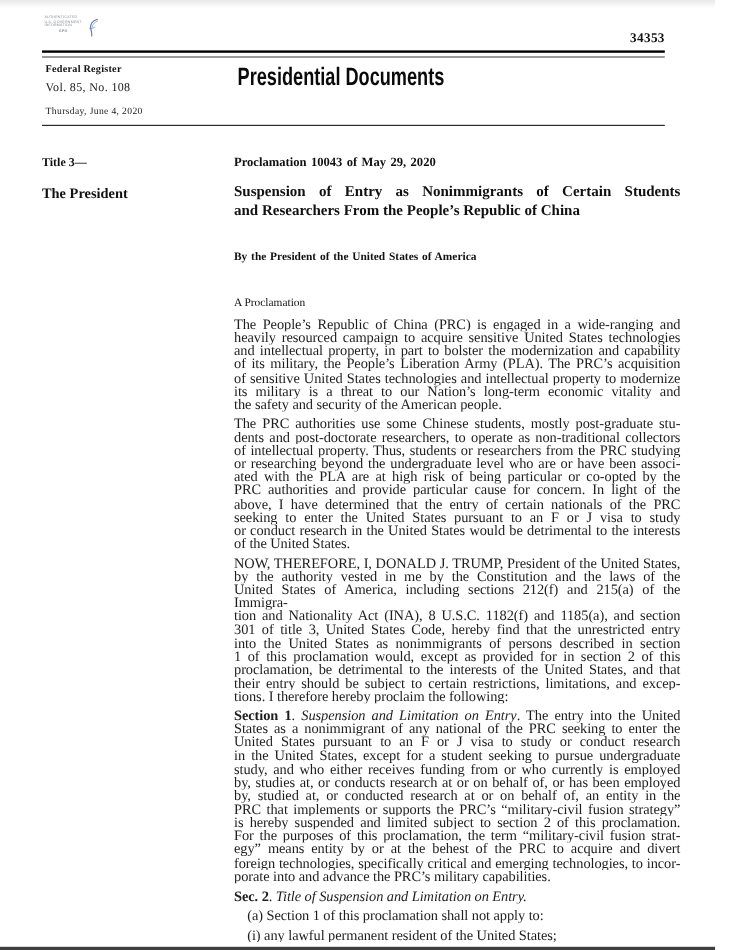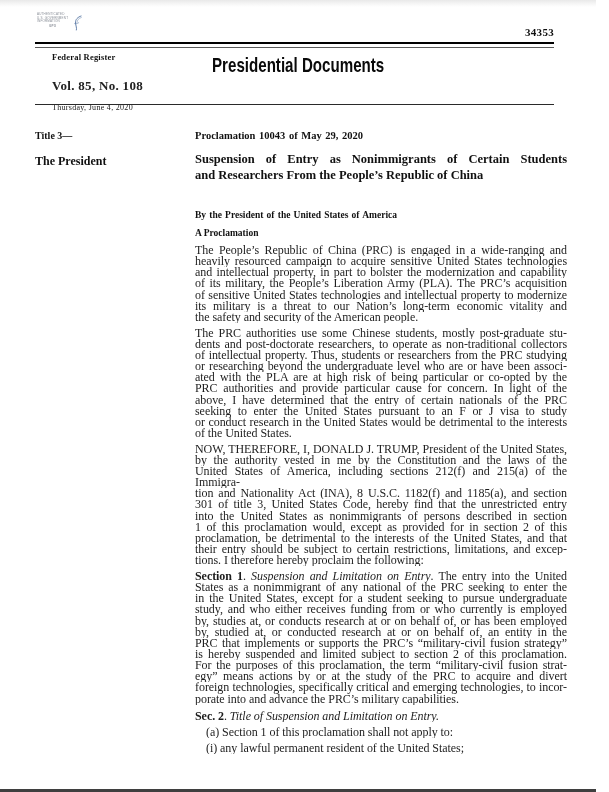--- a/index.html
+++ b/index.html
@@ -48,26 +48,26 @@
   }
 
   .rule-double {
     position: absolute; left: 35px; right: 42px; top: 42px;
     height: 6px;
     border-top: 2.5px solid #000;
     border-bottom: 1px solid #5a5a5a;
   }
 
   .masthead {
-    position: absolute; left: 52px; right: 42px; top: 52px;
+    position: absolute; left: 38px; right: 42px; top: 52px;
     display: grid; grid-template-columns: 160px 1fr;
   }
   .masthead-left div { white-space: nowrap; }
   .mh-pub   { font-size: 8.5px; font-weight: bold; letter-spacing: 0.2px; color: #111; }
-  .mh-vol   { font-size: 13px; letter-spacing: 0.3px; margin-top: 16px; color: #222; font-weight: bold; }
+  .mh-vol   { font-size: 10px; letter-spacing: 0.3px; margin-top: 6px; color: #222; }
   .mh-date  { font-size: 8px; letter-spacing: 0.3px; margin-top: 8.5px; color: #222; }
 
   .pres-doc { padding-top: 1px; }
   .pres-doc span {
     display: inline-block;
     font-family: "Liberation Sans", sans-serif;
     font-weight: bold; font-size: 21px; color: #0a0a0a;
     transform: scaleX(0.72); transform-origin: 0 50%;
     white-space: nowrap;
   }
@@ -86,21 +86,21 @@
   .side-president { font-size: 12px; font-weight: bold; margin-top: 13px; color: #111; }
 
   .proc-line { font-size: 10.5px; font-weight: bold; padding-top: 4px; color: #111; word-spacing: 1px; }
 
   .doc-title {
     margin-top: 10px;
     font-size: 12.5px; font-weight: bold; line-height: 16px; color: #111;
   }
 
   .byline     { font-size: 9.5px; font-weight: bold; margin-top: 27px; color: #111; word-spacing: 0.8px; }
-  .subheading { font-size: 9.5px; font-weight: bold; margin-top: 8px; color: #111; }
+  .subheading { font-size: 9.5px; font-weight: normal; margin-top: 28px; color: #111; }
 
   .body-text {
     margin-top: 7px;
     font-size: 12px; line-height: 11.15px;
     letter-spacing: -0.06px;
     color: #1d1d1d;
   }
 
   .tline { text-align: justify; text-align-last: justify; overflow: hidden; }
   .tline-last { text-align-last: left; }
@@ -197,28 +197,29 @@
             <div class="tline"><span>301 of title 3, United States Code, hereby find that the unrestricted entry</span></div>
             <div class="tline"><span>into the United States as nonimmigrants of persons described in section</span></div>
             <div class="tline"><span>1 of this proclamation would, except as provided for in section 2 of this</span></div>
             <div class="tline"><span>proclamation, be detrimental to the interests of the United States, and that</span></div>
             <div class="tline"><span>their entry should be subject to certain restrictions, limitations, and excep-</span></div>
             <div class="tline tline-last"><span>tions. I therefore hereby proclaim the following:</span></div>
           </div>
           <div class="para">
             <div class="tline"><span class="seg-b">Section 1</span><span>. </span><span class="seg-i">Suspension and Limitation on Entry</span><span>. The entry into the United</span></div>
             <div class="tline"><span>States as a nonimmigrant of any national of the PRC seeking to enter the</span></div>
+            <div class="tline"><span>United States pursuant to an F or J visa to study or conduct research</span></div>
             <div class="tline"><span>in the United States, except for a student seeking to pursue undergraduate</span></div>
             <div class="tline"><span>study, and who either receives funding from or who currently is employed</span></div>
             <div class="tline"><span>by, studies at, or conducts research at or on behalf of, or has been employed</span></div>
             <div class="tline"><span>by, studied at, or conducted research at or on behalf of, an entity in the</span></div>
             <div class="tline"><span>PRC that implements or supports the PRC’s “military-civil fusion strategy”</span></div>
             <div class="tline"><span>is hereby suspended and limited subject to section 2 of this proclamation.</span></div>
             <div class="tline"><span>For the purposes of this proclamation, the term “military-civil fusion strat-</span></div>
-            <div class="tline"><span>egy” means actions by or at the study of the PRC to acquire and divert</span></div>
+            <div class="tline"><span>egy” means entity by or at the behest of the PRC to acquire and divert</span></div>
             <div class="tline"><span>foreign technologies, specifically critical and emerging technologies, to incor-</span></div>
             <div class="tline tline-last"><span>porate into and advance the PRC’s military capabilities.</span></div>
           </div>
           <div class="para para-section">
             <div class="tline tline-last"><span class="seg-b">Sec. 2</span><span>. </span><span class="seg-i">Title of Suspension and Limitation on Entry.</span></div>
           </div>
           <div class="para para-sub">
             <div class="tline tline-last"><span>(a) Section 1 of this proclamation shall not apply to:</span></div>
           </div>
           <div class="para para-sub">

